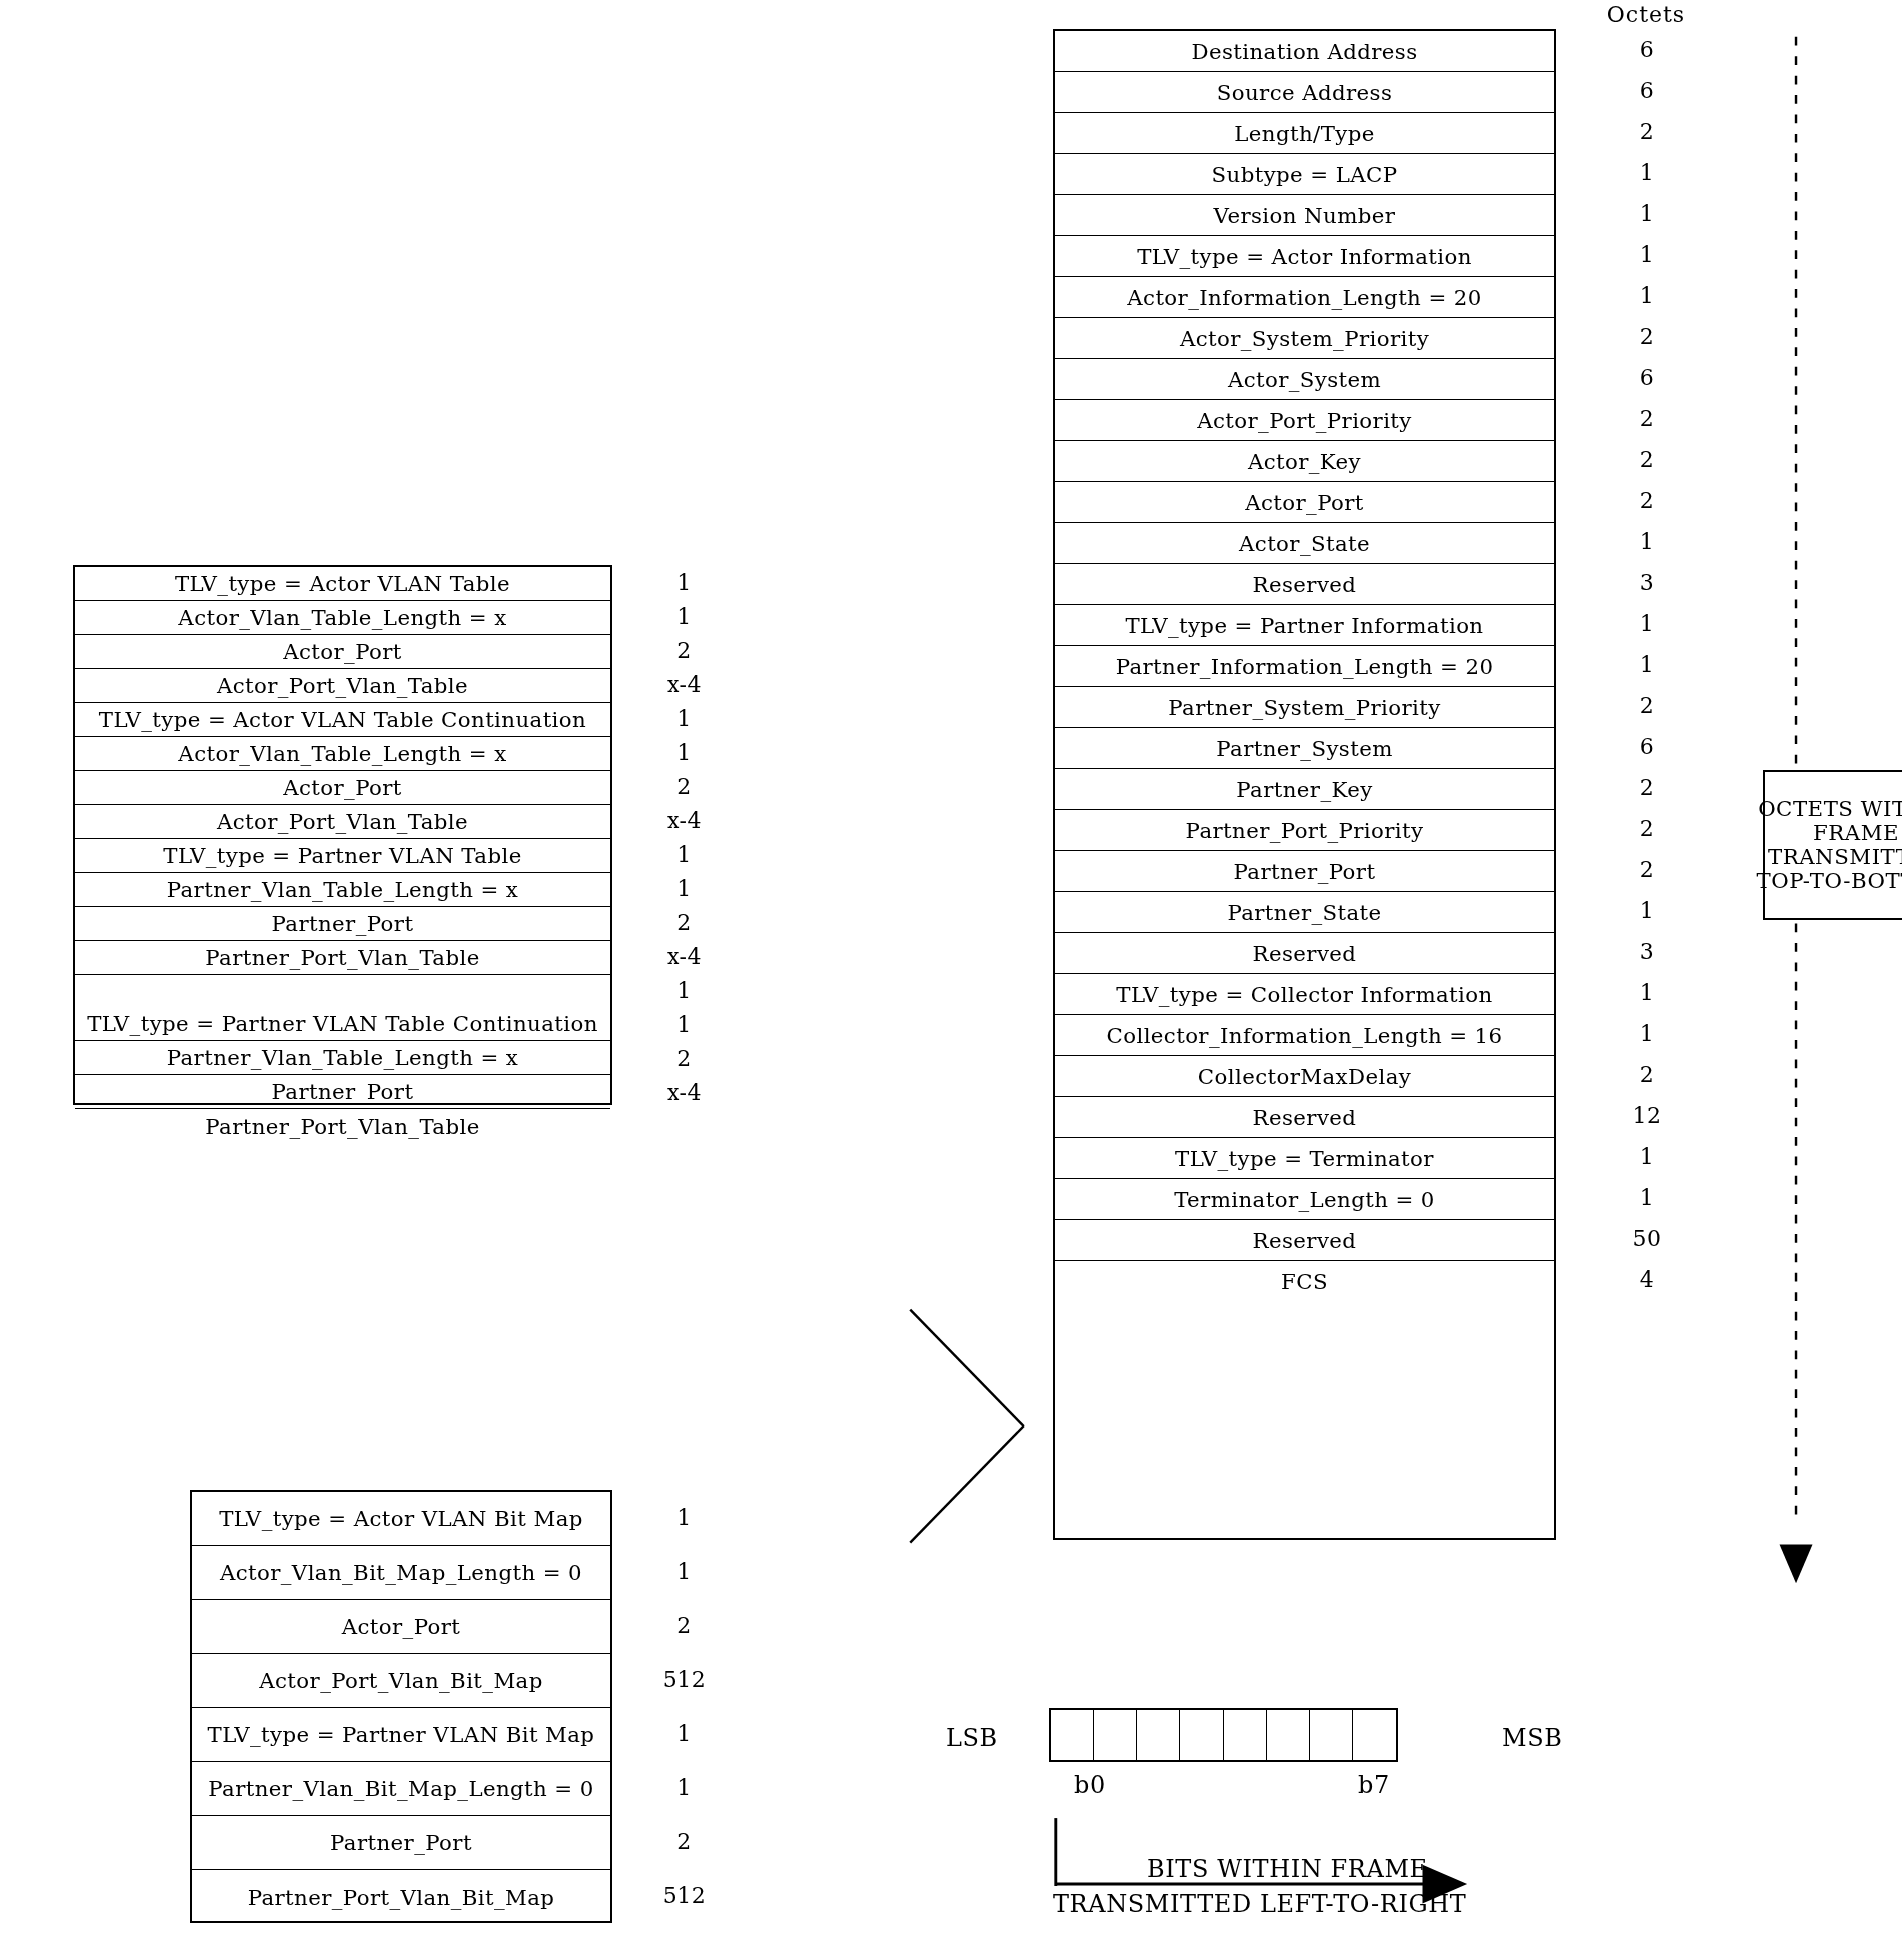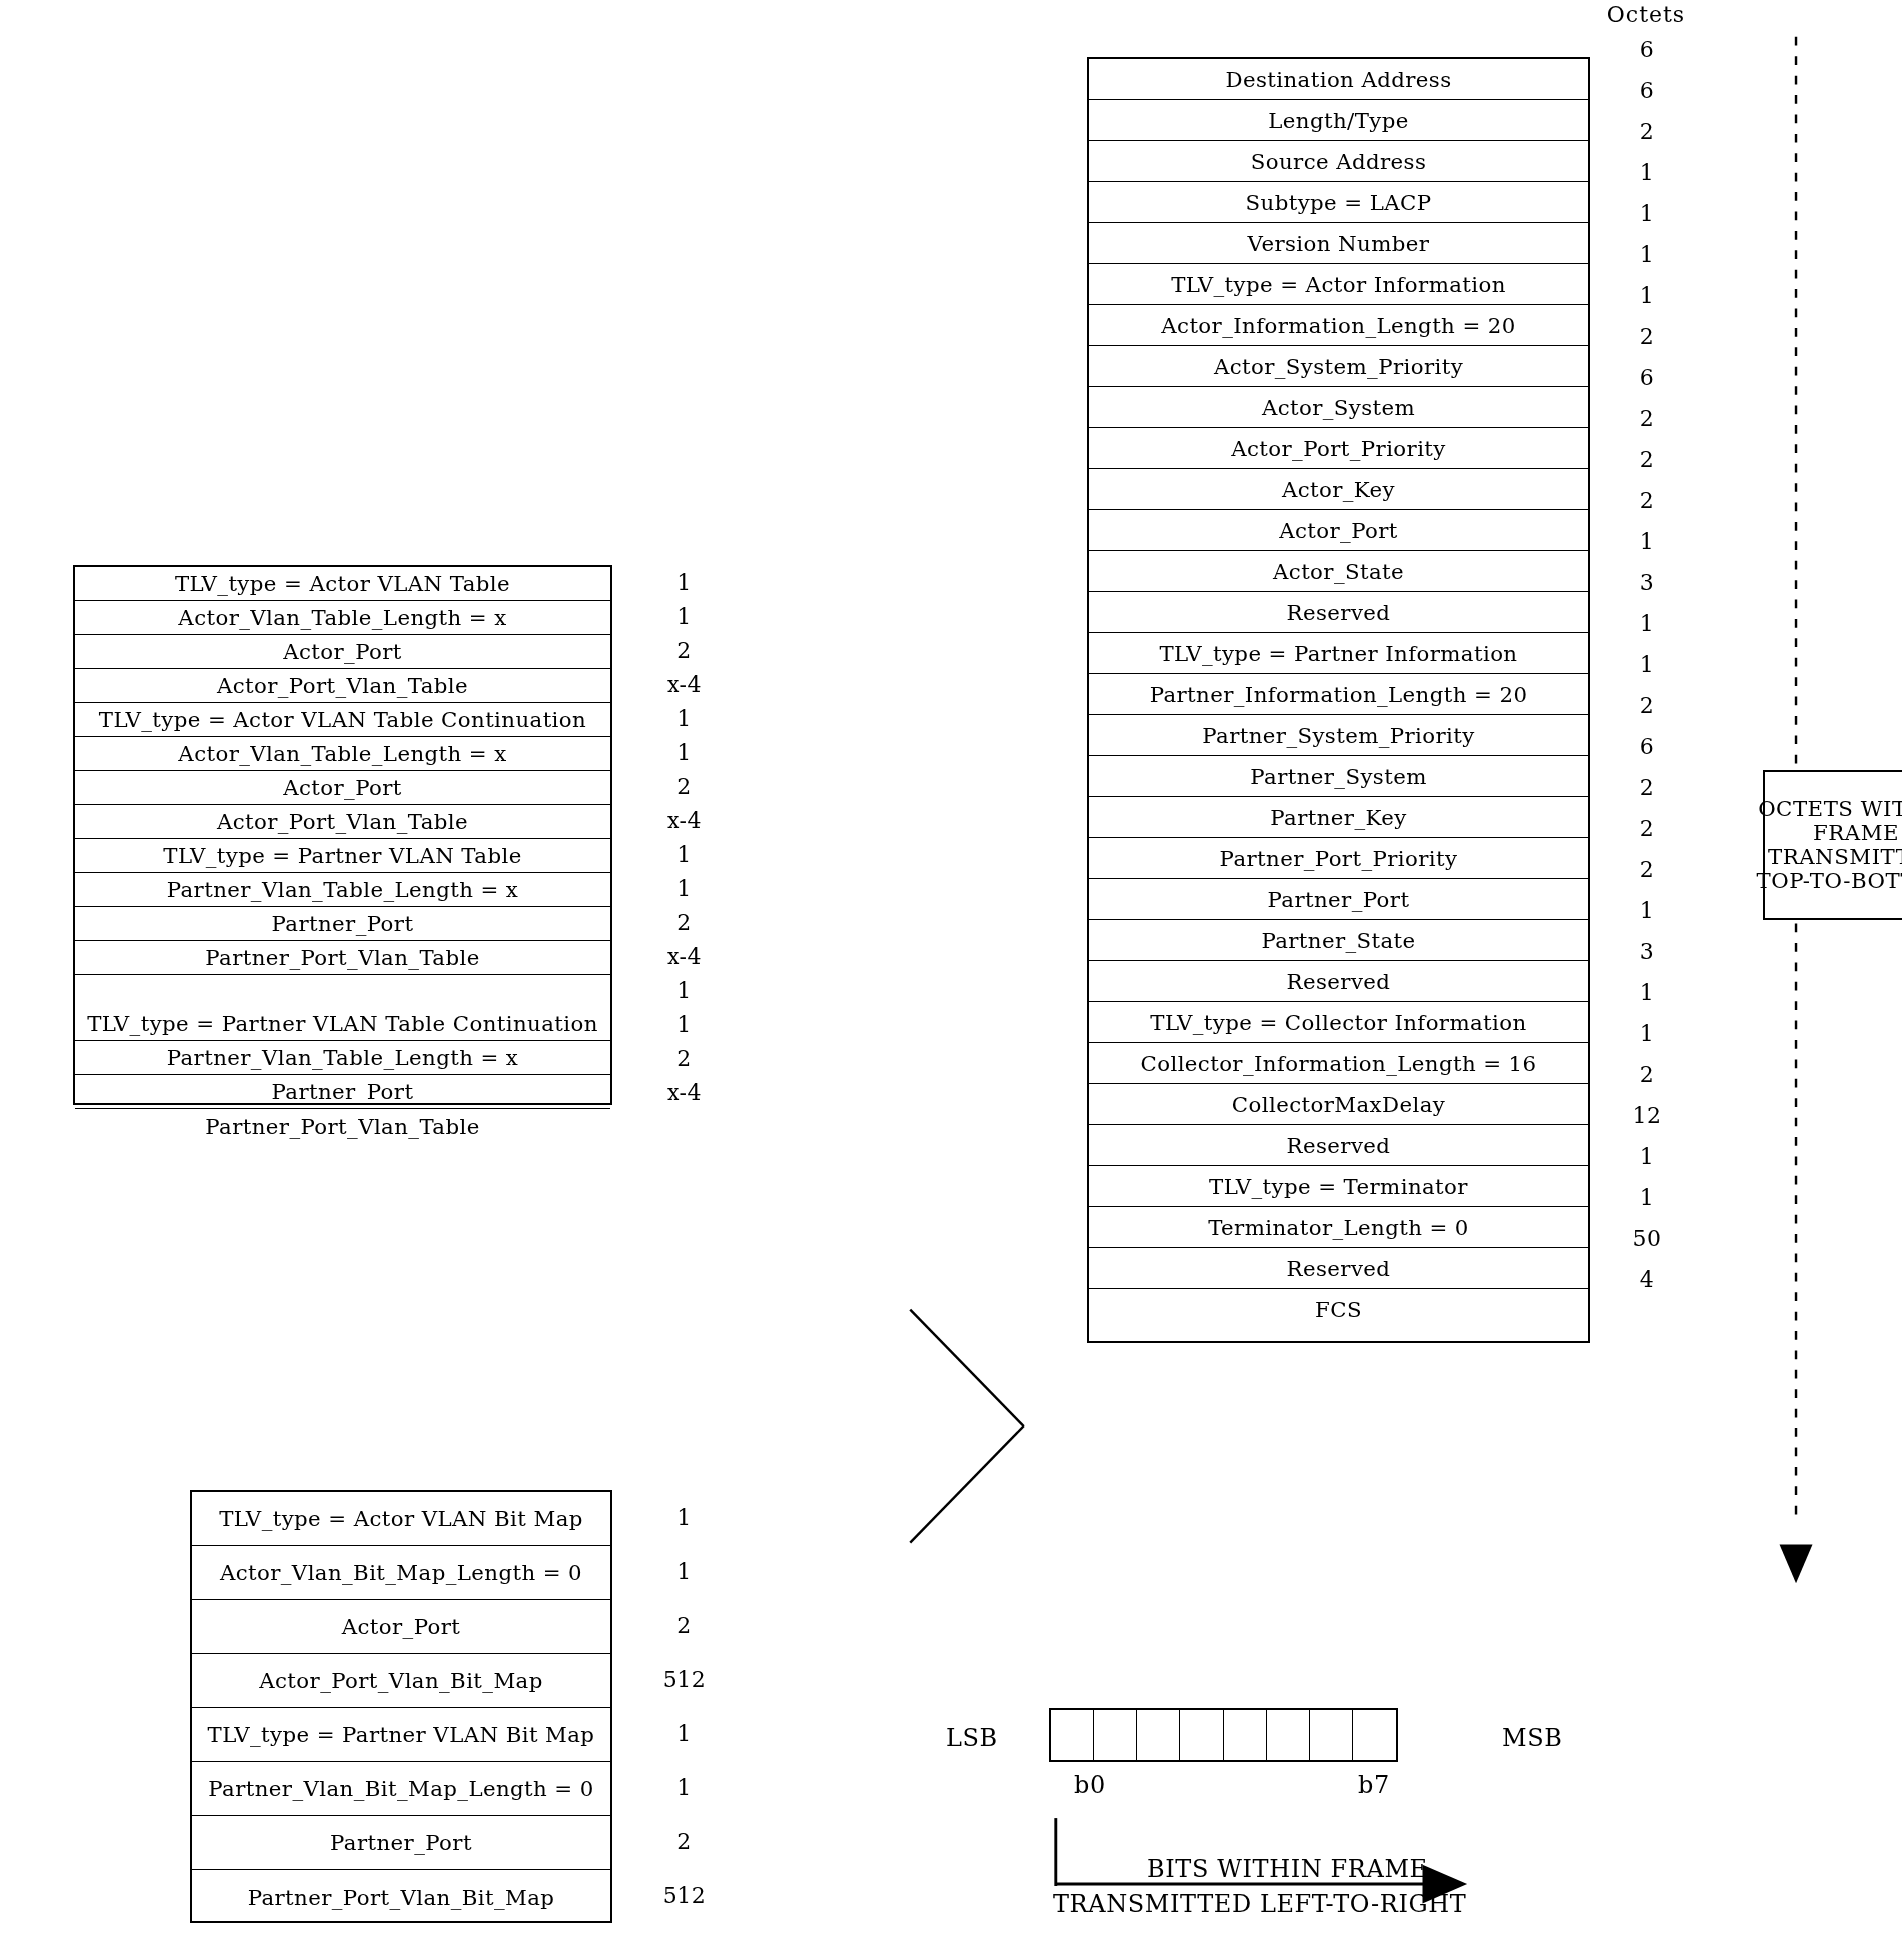--- a/index.html
+++ b/index.html
@@ -97,29 +97,29 @@
     pointer-events: none;
   }
 </style>
 </head>
 <body>
 
 <div id="root">
 
   <div class="octets-header" style="left:1588px; top:1.9px; width:116px; font-size:22px; text-align:center;">Octets</div>
 
-  <div class="frame-table" id="main-frame-table" style="left:1087px; top:29px; width:503px; height:1286px;margin-top:28px;">
+  <div class="frame-table" id="main-frame-table" style="left:1053px; top:29px; width:503px; height:1511px;">
       <div class="frame-row" style="height: 41px; font-size: 21.3px;">
         <span>Destination Address</span>
       </div>
       <div class="frame-row" style="height: 41px; font-size: 21.3px;">
+        <span>Source Address</span>
+      </div>
+      <div class="frame-row" style="height: 41px; font-size: 21.3px;">
         <span>Length/Type</span>
-      </div>
-      <div class="frame-row" style="height: 41px; font-size: 21.3px;">
-        <span>Source Address</span>
       </div>
       <div class="frame-row" style="height: 41px; font-size: 21.3px;">
         <span>Subtype = LACP</span>
       </div>
       <div class="frame-row" style="height: 41px; font-size: 21.3px;">
         <span>Version Number</span>
       </div>
       <div class="frame-row" style="height: 41px; font-size: 21.3px;">
         <span>TLV_type = Actor Information</span>
       </div>

